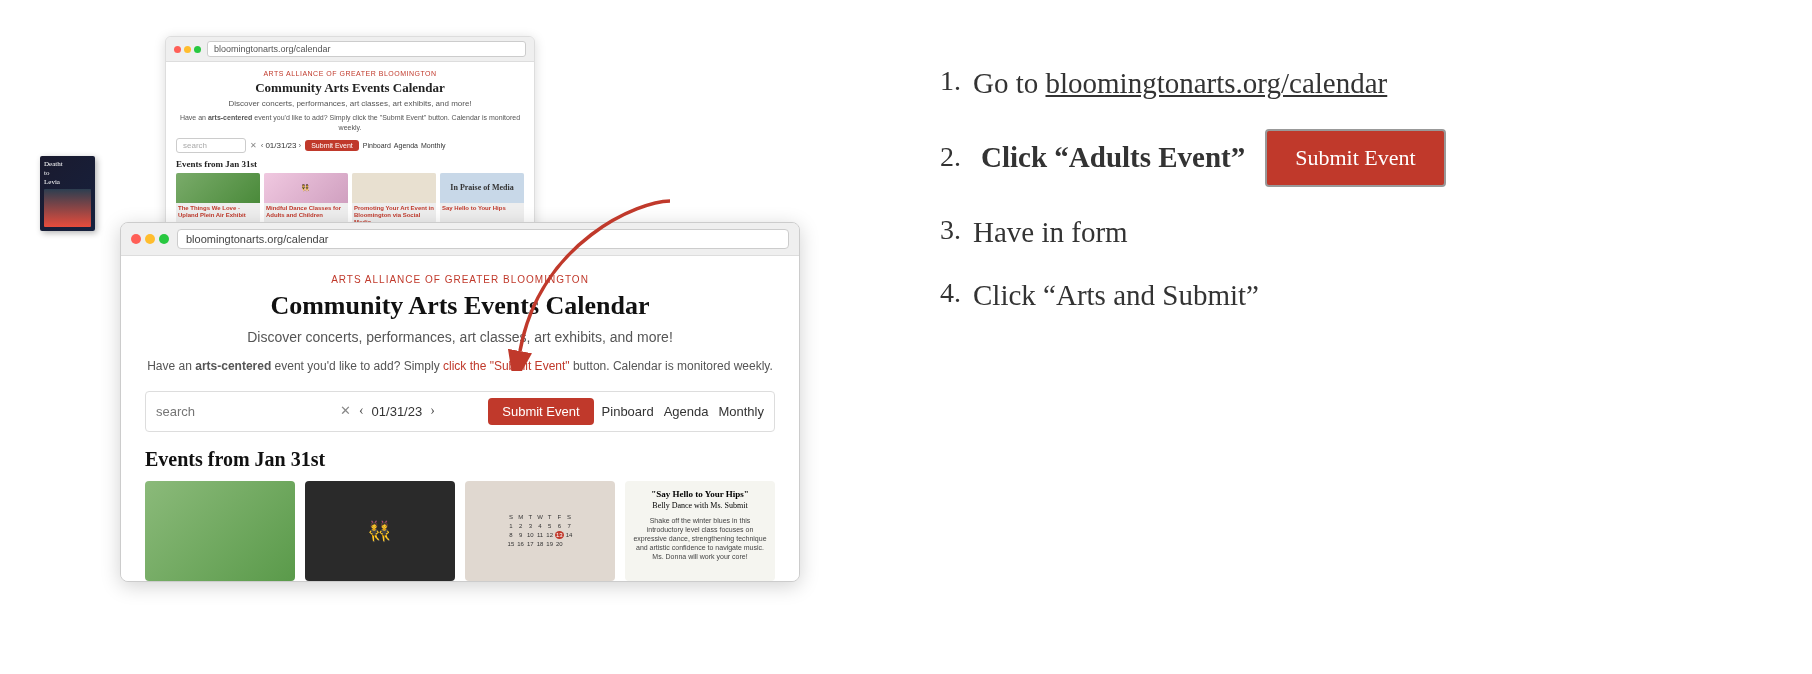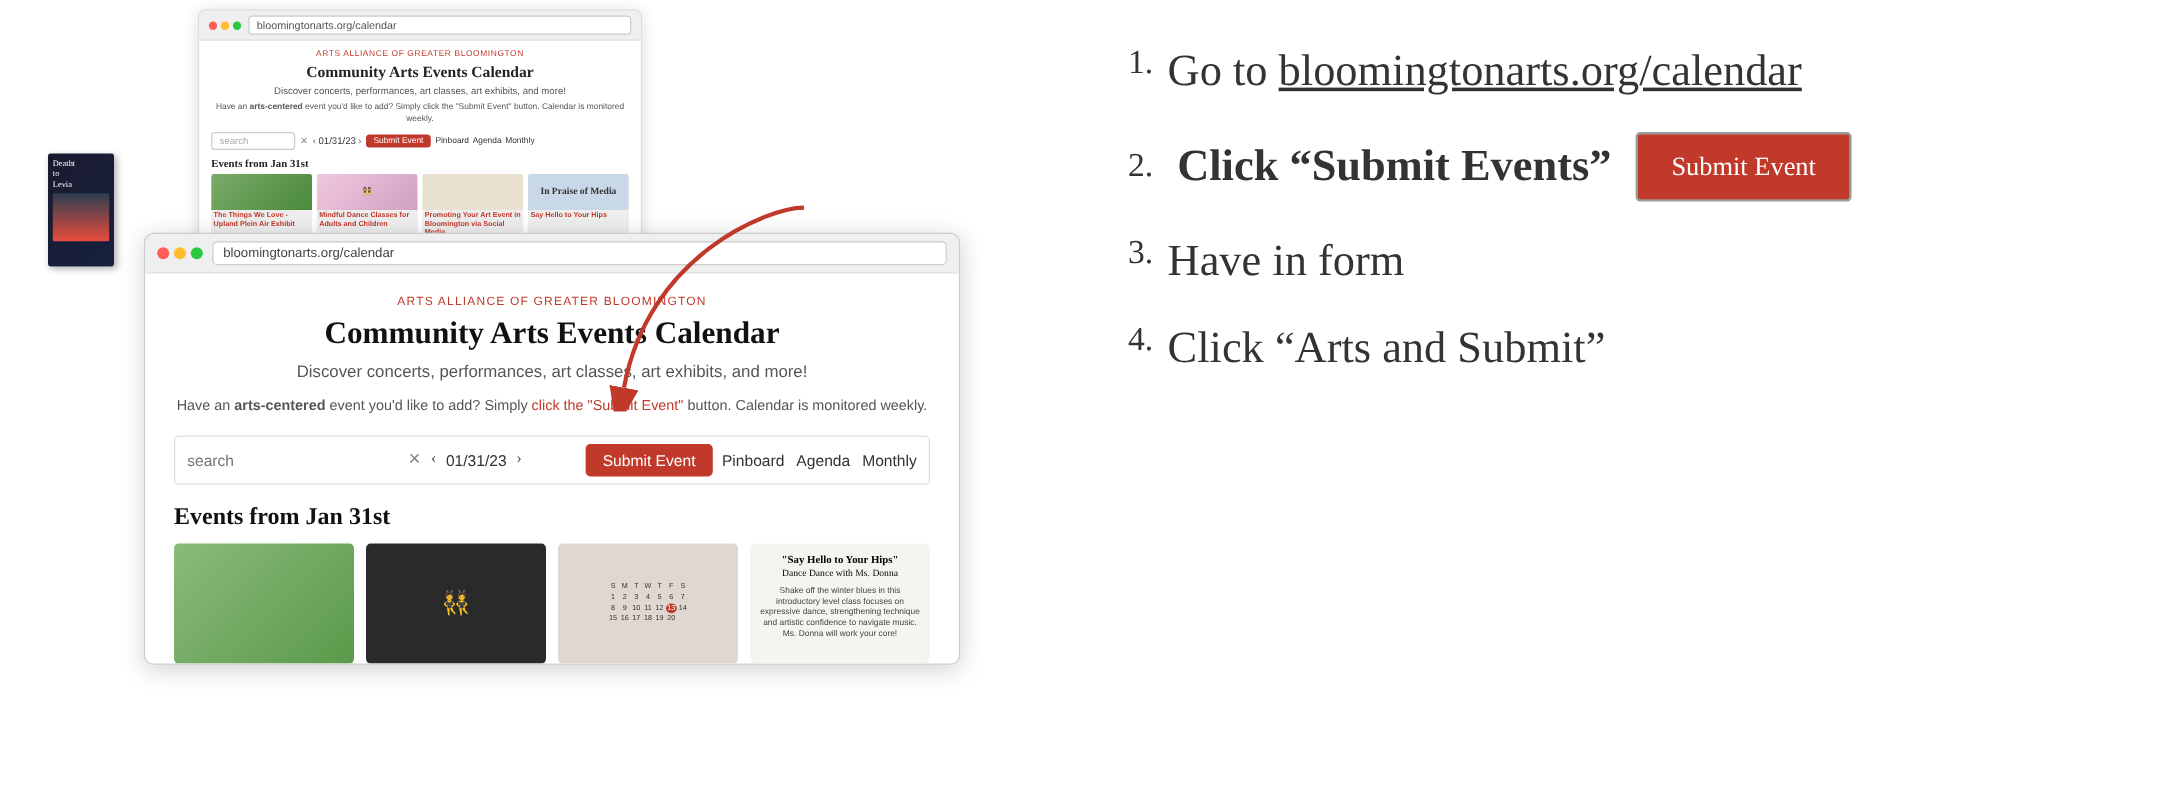--- a/index.html
+++ b/index.html
@@ -12,21 +12,21 @@
       min-height: 674px;
       overflow: hidden;
     }
 
     .main-container {
       display: flex;
       flex-direction: row;
       align-items: flex-start;
       width: 1812px;
       min-height: 674px;
-      padding: 8px 40px;
+      padding: 36px 40px;
       gap: 60px;
       justify-content: space-between;
     }
 
     
     .screenshot-area {
       flex: 0 0 820px;
       position: relative;
       display: flex;
       flex-direction: column;
@@ -436,21 +436,21 @@
 
     .instruction-number {
       font-size: 28px;
       color: #333;
       font-family: Georgia, serif;
       line-height: 1.1;
       flex-shrink: 0;
     }
 
     .instruction-text {
-      font-size: 37px;
+      font-size: 29px;
       color: #333;
       font-family: Georgia, serif;
       line-height: 1.2;
     }
 
     .instruction-text a {
       color: #333;
       text-decoration: underline;
     }
 
@@ -477,21 +477,21 @@
       flex-shrink: 0;
       border: 2px solid #999;
     }
 
     
     .book-cover {
       position: absolute;
       left: 0;
       top: 120px;
       width: 55px;
-      height: 94px;
+      height: 75px;
       background: linear-gradient(135deg, #1a1a2e, #16213e);
       border-radius: 2px;
       display: flex;
       flex-direction: column;
       align-items: flex-start;
       justify-content: flex-start;
       padding: 4px;
       z-index: 3;
       box-shadow: 2px 2px 6px rgba(0,0,0,0.3);
     }
@@ -676,21 +676,21 @@
               <div class="cal-cell">14</div>
               <div class="cal-cell">15</div>
               <div class="cal-cell">16</div>
               <div class="cal-cell">17</div>
               <div class="cal-cell">18</div>
               <div class="cal-cell">19</div>
               <div class="cal-cell">20</div>
             </div>
           </div>
           <div class="event-card-main event-card-special">
-            <div class="event-card-special-title">"Say Hello to Your Hips"<br><span style="font-weight:normal;font-size:8px;">Dance Dance with Ms. Donna</span></div>
+            <div class="event-card-special-title">"Say Hello to Your Hips"<br><span style="font-weight:normal;font-size:8px;">Belly Dance with Ms. Submit</span></div>
             <div class="event-card-special-text">Shake off the winter blues in this introductory level class focuses on expressive dance, strengthening technique and artistic confidence to navigate music. Ms. Donna will work your core!</div>
           </div>
         </div>
       </div>
     </div>
 
     <div class="red-arrow-container">
       <svg viewBox="0 0 250 180" xmlns="http://www.w3.org/2000/svg" width="250" height="180">
         <defs>
           <marker id="arrowhead" markerWidth="10" markerHeight="7" refX="0" refY="3.5" orient="auto">
@@ -708,21 +708,21 @@
     <div class="instruction-item">
       <span class="instruction-number">1.</span>
       <div class="instruction-text">
         <span>Go to </span><a href="#">bloomingtonarts.org/calendar</a>
       </div>
     </div>
 
     <div class="instruction-item instruction-item-2">
       <span class="instruction-number">2.</span>
       <div class="instruction-text">
-        <strong>Click “Submit Events”</strong>
+        <strong>Click “Adults Event”</strong>
       </div>
       <button class="submit-event-btn-large">Submit Event</button>
     </div>
 
     <div class="instruction-item">
       <span class="instruction-number">3.</span>
       <div class="instruction-text">Have in form</div>
     </div>
 
     <div class="instruction-item">

